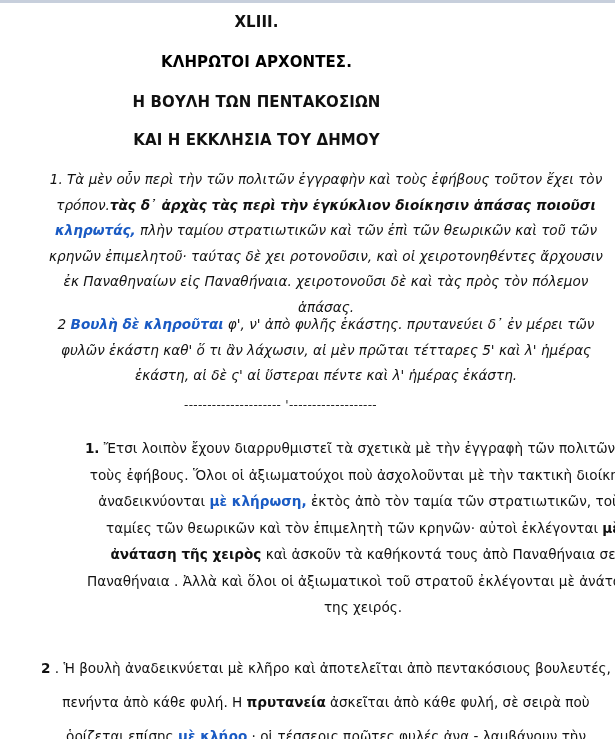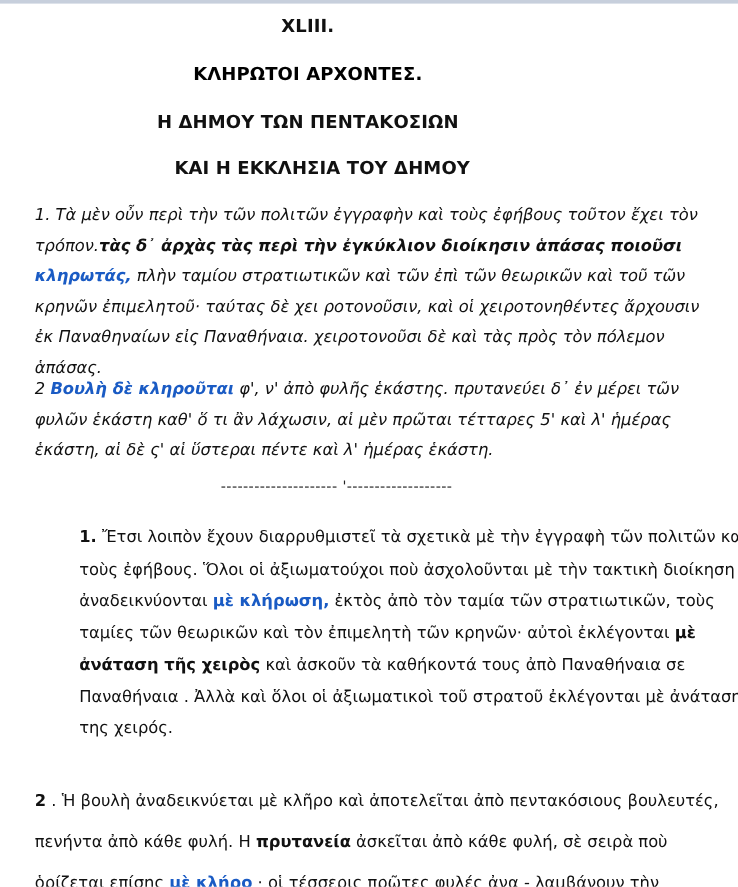--- a/index.html
+++ b/index.html
@@ -9,41 +9,41 @@
     color: #111111; position: relative;
   }
   .topbar { position: absolute; top: 0; left: 0; width: 615px; height: 3px; background: #c7cfdc; }
   .heading {
     position: absolute; left: 0; width: 513px; text-align: center;
     font-weight: bold; font-size: 15px; letter-spacing: 0.1px;
   }
   .h-roman { top: 13px; }
   .h-blue { top: 53px; color: #000000; }
   .h-3 { top: 93px; }
-  .h-4 { top: 131px; padding-left: 12px; }
+  .h-4 { top: 131px; }
   .para {
-    position: absolute; left: 29px; width: 570px;
-    font-size: 14.2px; line-height: 25.5px; margin: 0;
+    position: absolute; left: 41px; width: 570px;
+    font-size: 14.2px; line-height: 25.5px; margin: 0; text-align: center;
   }
   .p1 { top: 167px; font-style: italic; font-family: "DejaVu Sans", sans-serif; font-size: 13.6px; }
   .p2 { top: 312px; font-style: italic; font-size: 13.6px; }
   .sep { position: absolute; top: 398px; left: 184px; font-size: 12px; letter-spacing: 0.3px; color: #222; }
   .p3 { top: 435px; font-size: 13.6px; line-height: 26.5px; margin-left: 37px; }
   .p4 { top: 623px; font-size: 13.6px; line-height: 34px; margin-top: 28px; }
   .b { font-weight: bold; }
   .blue { color: #1a5bc4; }
 </style>
 </head>
 <body>
 
 <div class="topbar"></div>
 
 <div class="heading h-roman">XLIII.</div>
 <div class="heading h-blue">ΚΛΗΡΩΤΟΙ ΑΡΧΟΝΤΕΣ.</div>
-<div class="heading h-3">Η ΔΗΜΟΥ ΤΩΝ ΠΕΝΤΑΚΟΣΙΩΝ</div>
+<div class="heading h-3">Η ΒΟΥΛΗ ΤΩΝ ΠΕΝΤΑΚΟΣΙΩΝ</div>
 <div class="heading h-4">ΚΑΙ Η ΕΚΚΛΗΣΙΑ ΤΟΥ ΔΗΜΟΥ</div>
 
 <p class="para p1"><span>1. Τὰ μὲν οὖν περὶ τὴν τῶν πολιτῶν ἐγγραφὴν καὶ τοὺς ἐφήβους τοῦτον ἔχει τὸν τρόπον.</span><span class="b">τὰς δ᾽ ἀρχὰς τὰς περὶ τὴν ἐγκύκλιον διοίκησιν ἁπάσας ποιοῦσι</span> <span class="b blue">κληρωτάς,</span><span> πλὴν ταμίου στρατιωτικῶν καὶ τῶν ἐπὶ τῶν θεωρικῶν καὶ τοῦ τῶν κρηνῶν ἐπιμελητοῦ· ταύτας δὲ χει ροτονοῦσιν, καὶ οἱ χειροτονηθέντες ἄρχουσιν ἐκ Παναθηναίων εἰς Παναθήναια. χειροτονοῦσι δὲ καὶ τὰς πρὸς τὸν πόλεμον ἁπάσας.</span></p>
 
 <p class="para p2"><span>2 </span><span class="b blue">Βουλὴ δὲ κληροῦται</span><span> φ', ν' ἀπὸ φυλῆς ἑκάστης. πρυτανεύει δ᾽ ἐν μέρει τῶν φυλῶν ἑκάστη καθ' ὅ τι ἂν λάχωσιν, αἱ μὲν πρῶται τέτταρες 5' καὶ λ' ἡμέρας ἑκάστη, αἱ δὲ ς' αἱ ὕστεραι πέντε καὶ λ' ἡμέρας ἑκάστη.</span></p>
 
 <div class="sep">--------------------- '-------------------</div>
 
 <p class="para p3"><span class="b">1.</span><span> Ἔτσι λοιπὸν ἔχουν διαρρυθμιστεῖ τὰ σχετικὰ μὲ τὴν ἐγγραφὴ τῶν πολιτῶν καὶ τοὺς ἐφήβους. Ὅλοι οἱ ἀξιωματούχοι ποὺ ἀσχολοῦνται μὲ τὴν τακτικὴ διοίκηση ἀναδεικνύονται </span><span class="b blue">μὲ κλήρωση,</span><span> ἐκτὸς ἀπὸ τὸν ταμία τῶν στρατιωτικῶν, τοὺς ταμίες τῶν θεωρικῶν καὶ τὸν ἐπιμελητὴ τῶν κρηνῶν· αὐτοὶ ἐκλέγονται </span><span class="b">μὲ ἀνάταση τῆς χειρὸς</span><span> καὶ ἀσκοῦν τὰ καθήκοντά τους ἀπὸ Παναθήναια σε Παναθήναια . Ἀλλὰ καὶ ὅλοι οἱ ἀξιωματικοὶ τοῦ στρατοῦ ἐκλέγονται μὲ ἀνάταση της χειρός.</span></p>
 

